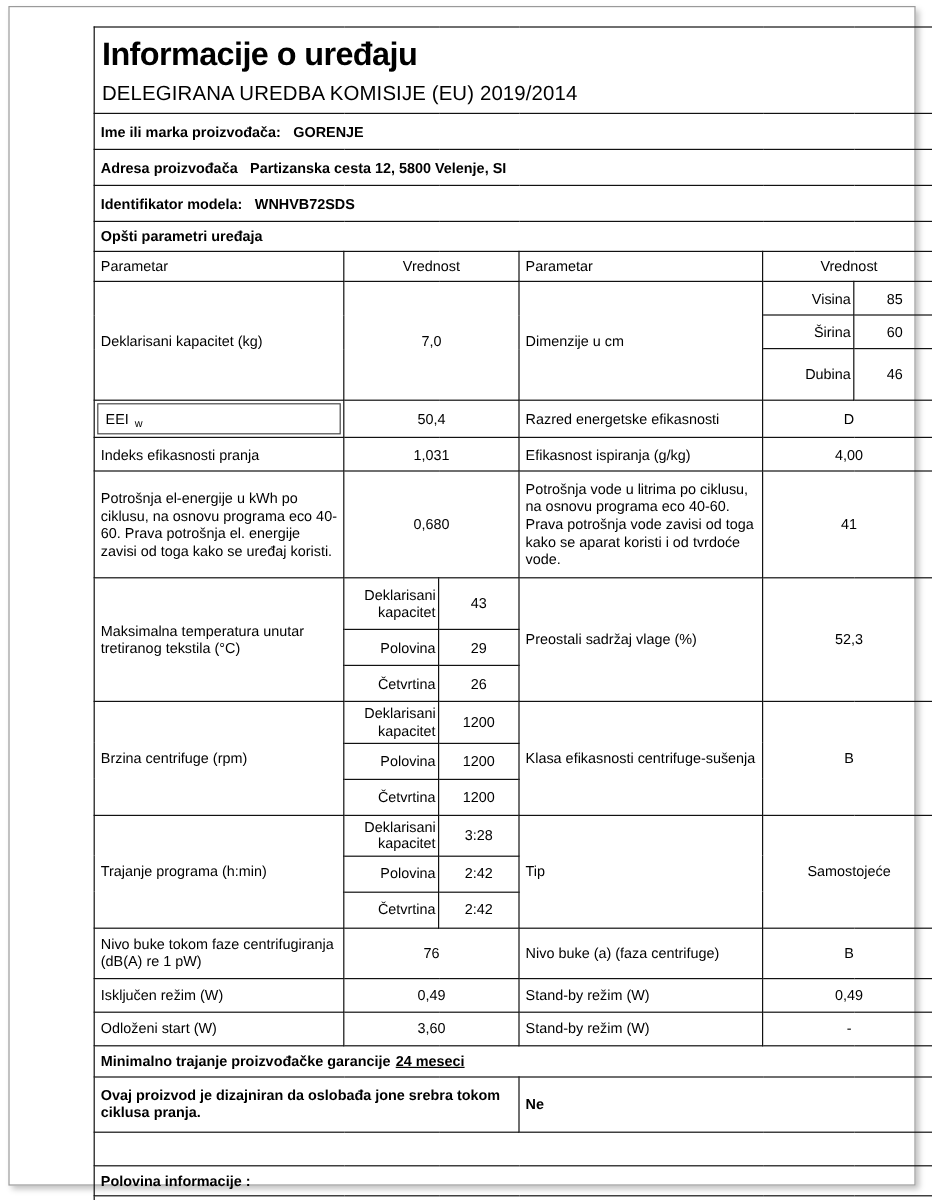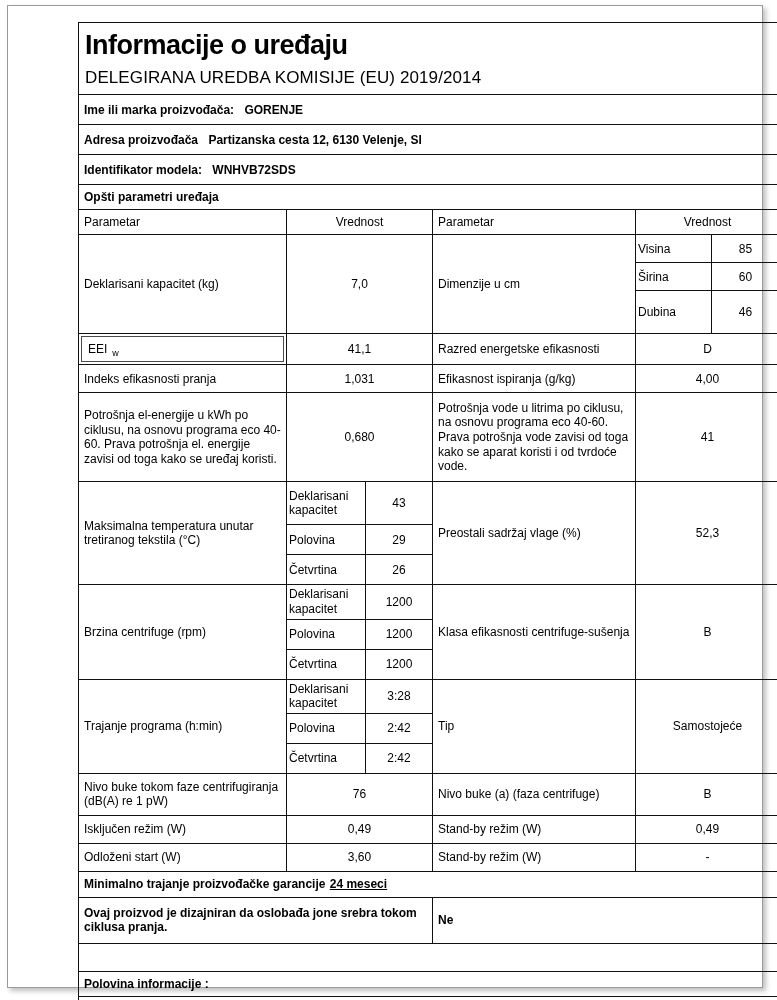--- a/index.html
+++ b/index.html
@@ -17,21 +17,21 @@
     position:absolute; left:30px; top:16px; width:701px;padding-left:40px;
   }
   table { border-collapse:collapse; table-layout:fixed; width:701px; }
   td {
     border:1px solid #111; font-size:12px; line-height:1.22;
     padding:2px 5px; vertical-align:middle; overflow:hidden;
     word-wrap:break-word;
   }
   .b { font-weight:bold; }
   .c { text-align:center;margin-top:14px; }
-  .subcell { padding:2px 2px; text-align:left; }
+  .subcell { padding:2px 2px; text-align:right; }
   .title-cell { padding:8px 6px 6px 6px; vertical-align:top; }
   .doc-title { font-size:27px; font-weight:bold; letter-spacing:-0.5px; line-height:1.1; }
   .doc-sub { font-size:17px; margin-top:7px; letter-spacing:0.1px; }
   .lblrow span.val { margin-left:7px; font-weight:bold; }
   .eei-td { padding:2px;text-align:right; }
   .eei-box {
     border:1px solid #4a4a4a; padding:2px 6px; height:26px;
     display:flex; align-items:center;
   }
   .eei-sub { font-size:9px; margin-left:5px; position:relative; top:4px; }
@@ -73,21 +73,21 @@
 
       <tr class="r30">
         <td colspan="6" class="lblrow">
           <span class="b">Ime ili marka proizvođača:</span>
           <span class="val">GORENJE</span>
         </td>
       </tr>
       <tr class="r30">
         <td colspan="6" class="lblrow">
           <span class="b">Adresa proizvođača</span>
-          <span class="val">Partizanska cesta 12, 6130 Velenje, SI</span>
+          <span class="val">Partizanska cesta 12, 5800 Velenje, SI</span>
         </td>
       </tr>
       <tr class="r30">
         <td colspan="6" class="lblrow">
           <span class="b">Identifikator modela:</span>
           <span class="val">WNHVB72SDS</span>
         </td>
       </tr>
 
       <tr class="r25">
@@ -117,21 +117,21 @@
         <td class="c">46</td>
       </tr>
 
       <tr class="r28">
         <td class="eei-td">
           <div class="eei-box">
             <span>EEI</span>
             <span class="eei-sub">w</span>
           </div>
         </td>
-        <td colspan="2" class="c">41,1</td>
+        <td colspan="2" class="c">50,4</td>
         <td>Razred energetske efikasnosti</td>
         <td colspan="2" class="c">D</td>
       </tr>
 
       <tr class="r28">
         <td>Indeks efikasnosti pranja</td>
         <td colspan="2" class="c">1,031</td>
         <td>Efikasnost ispiranja (g/kg)</td>
         <td colspan="2" class="c">4,00</td>
       </tr>

